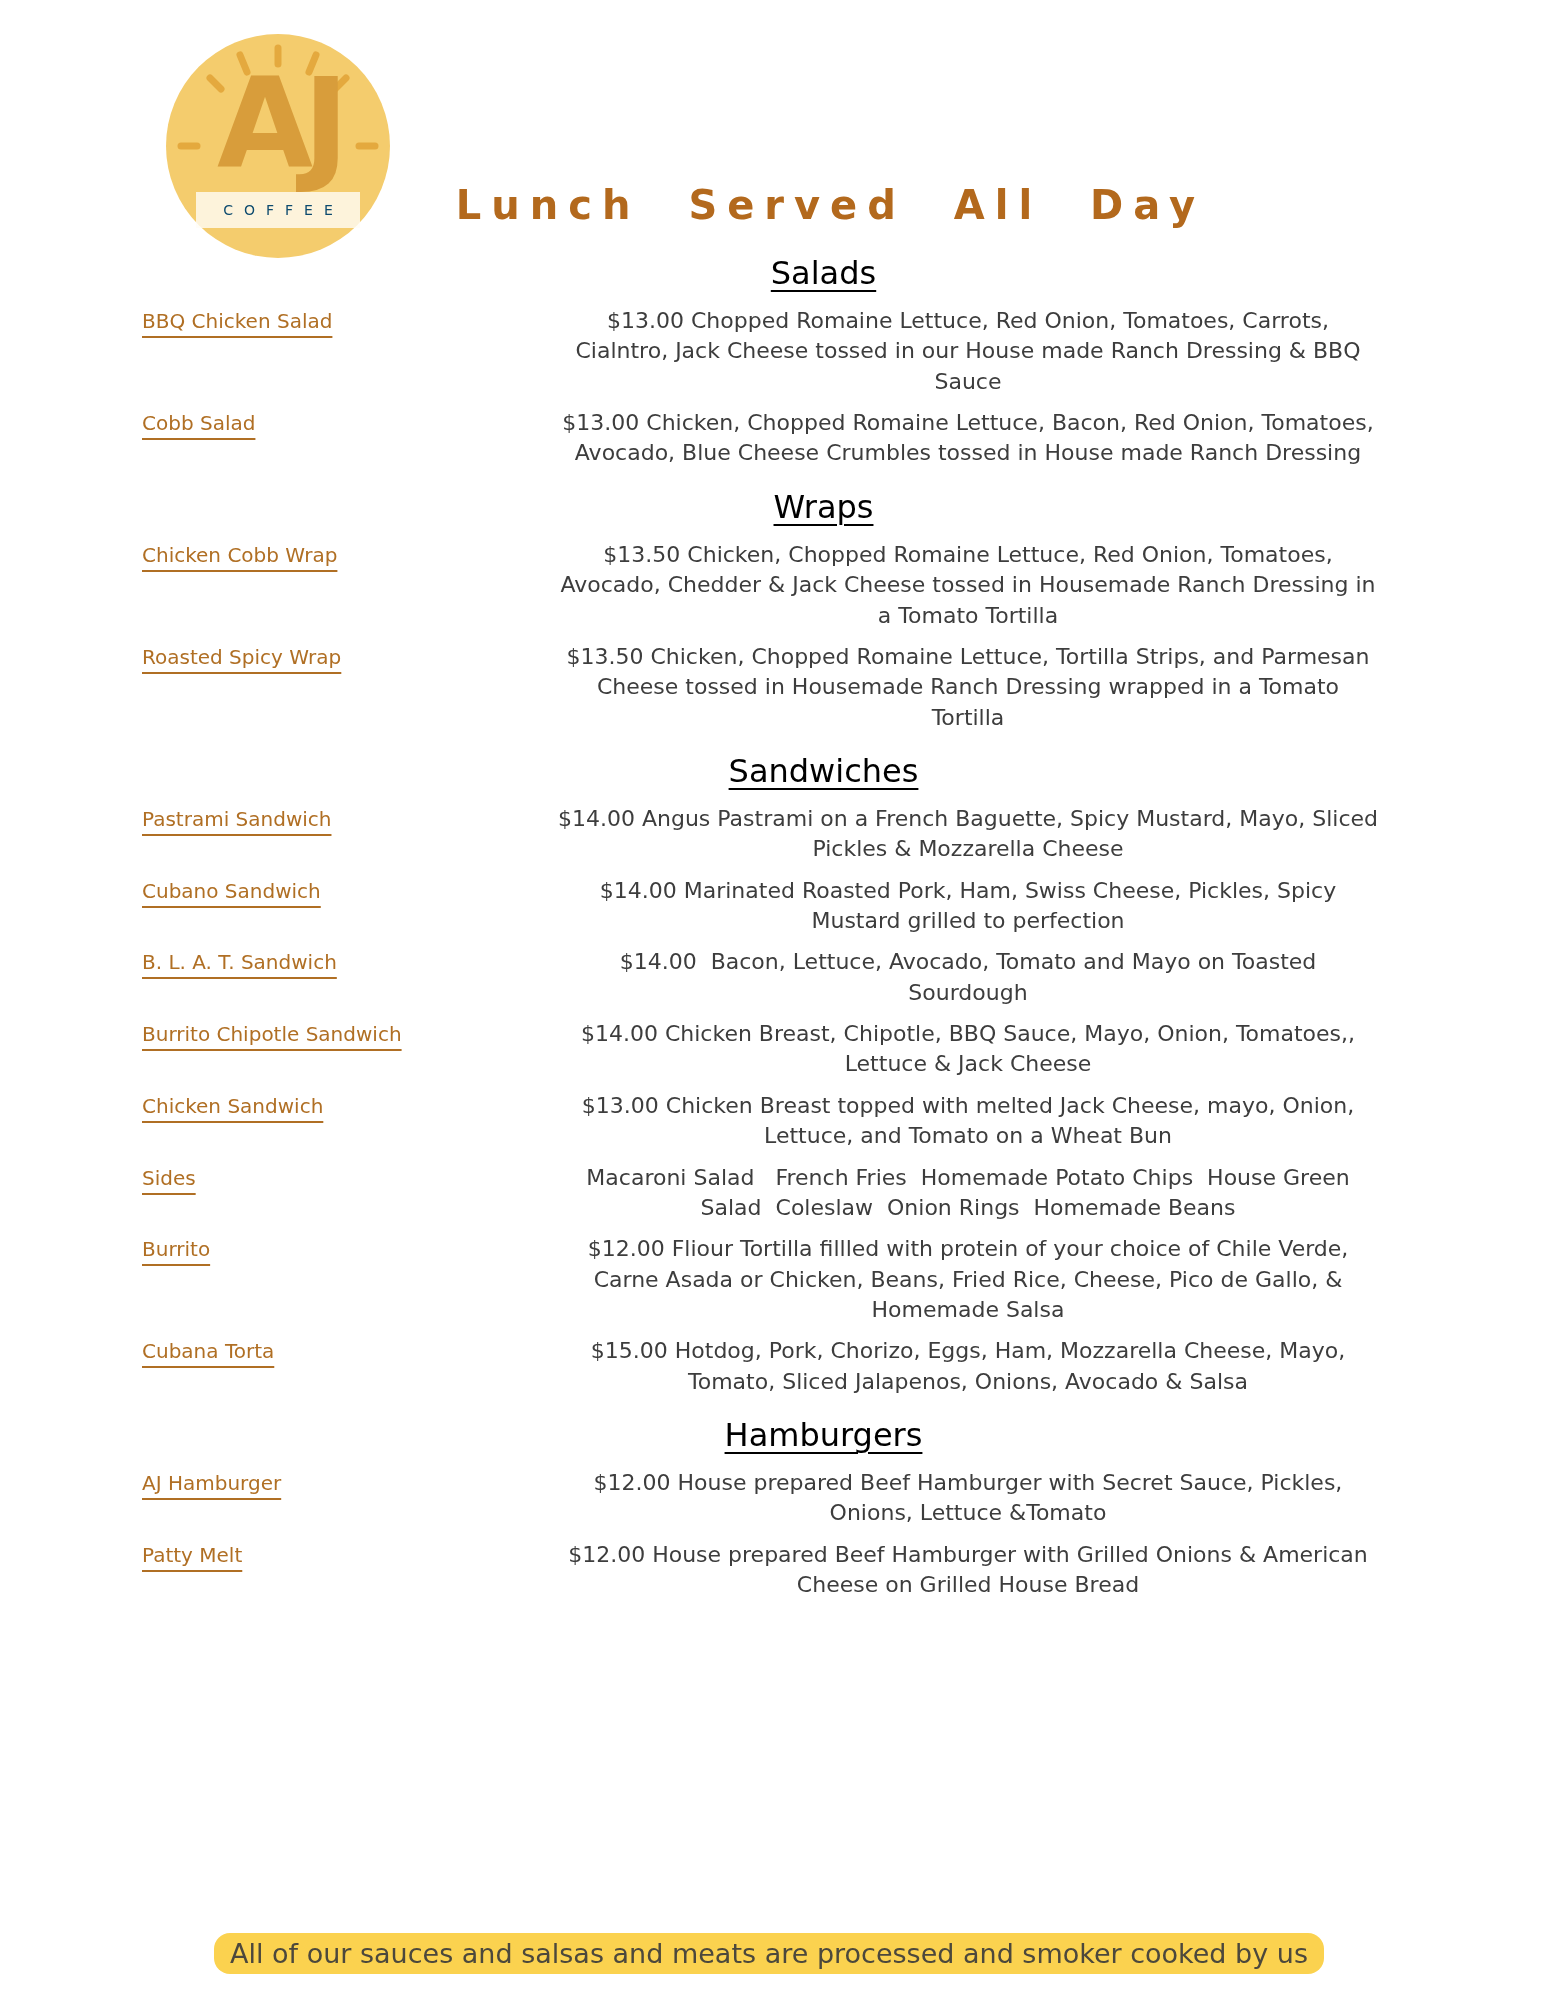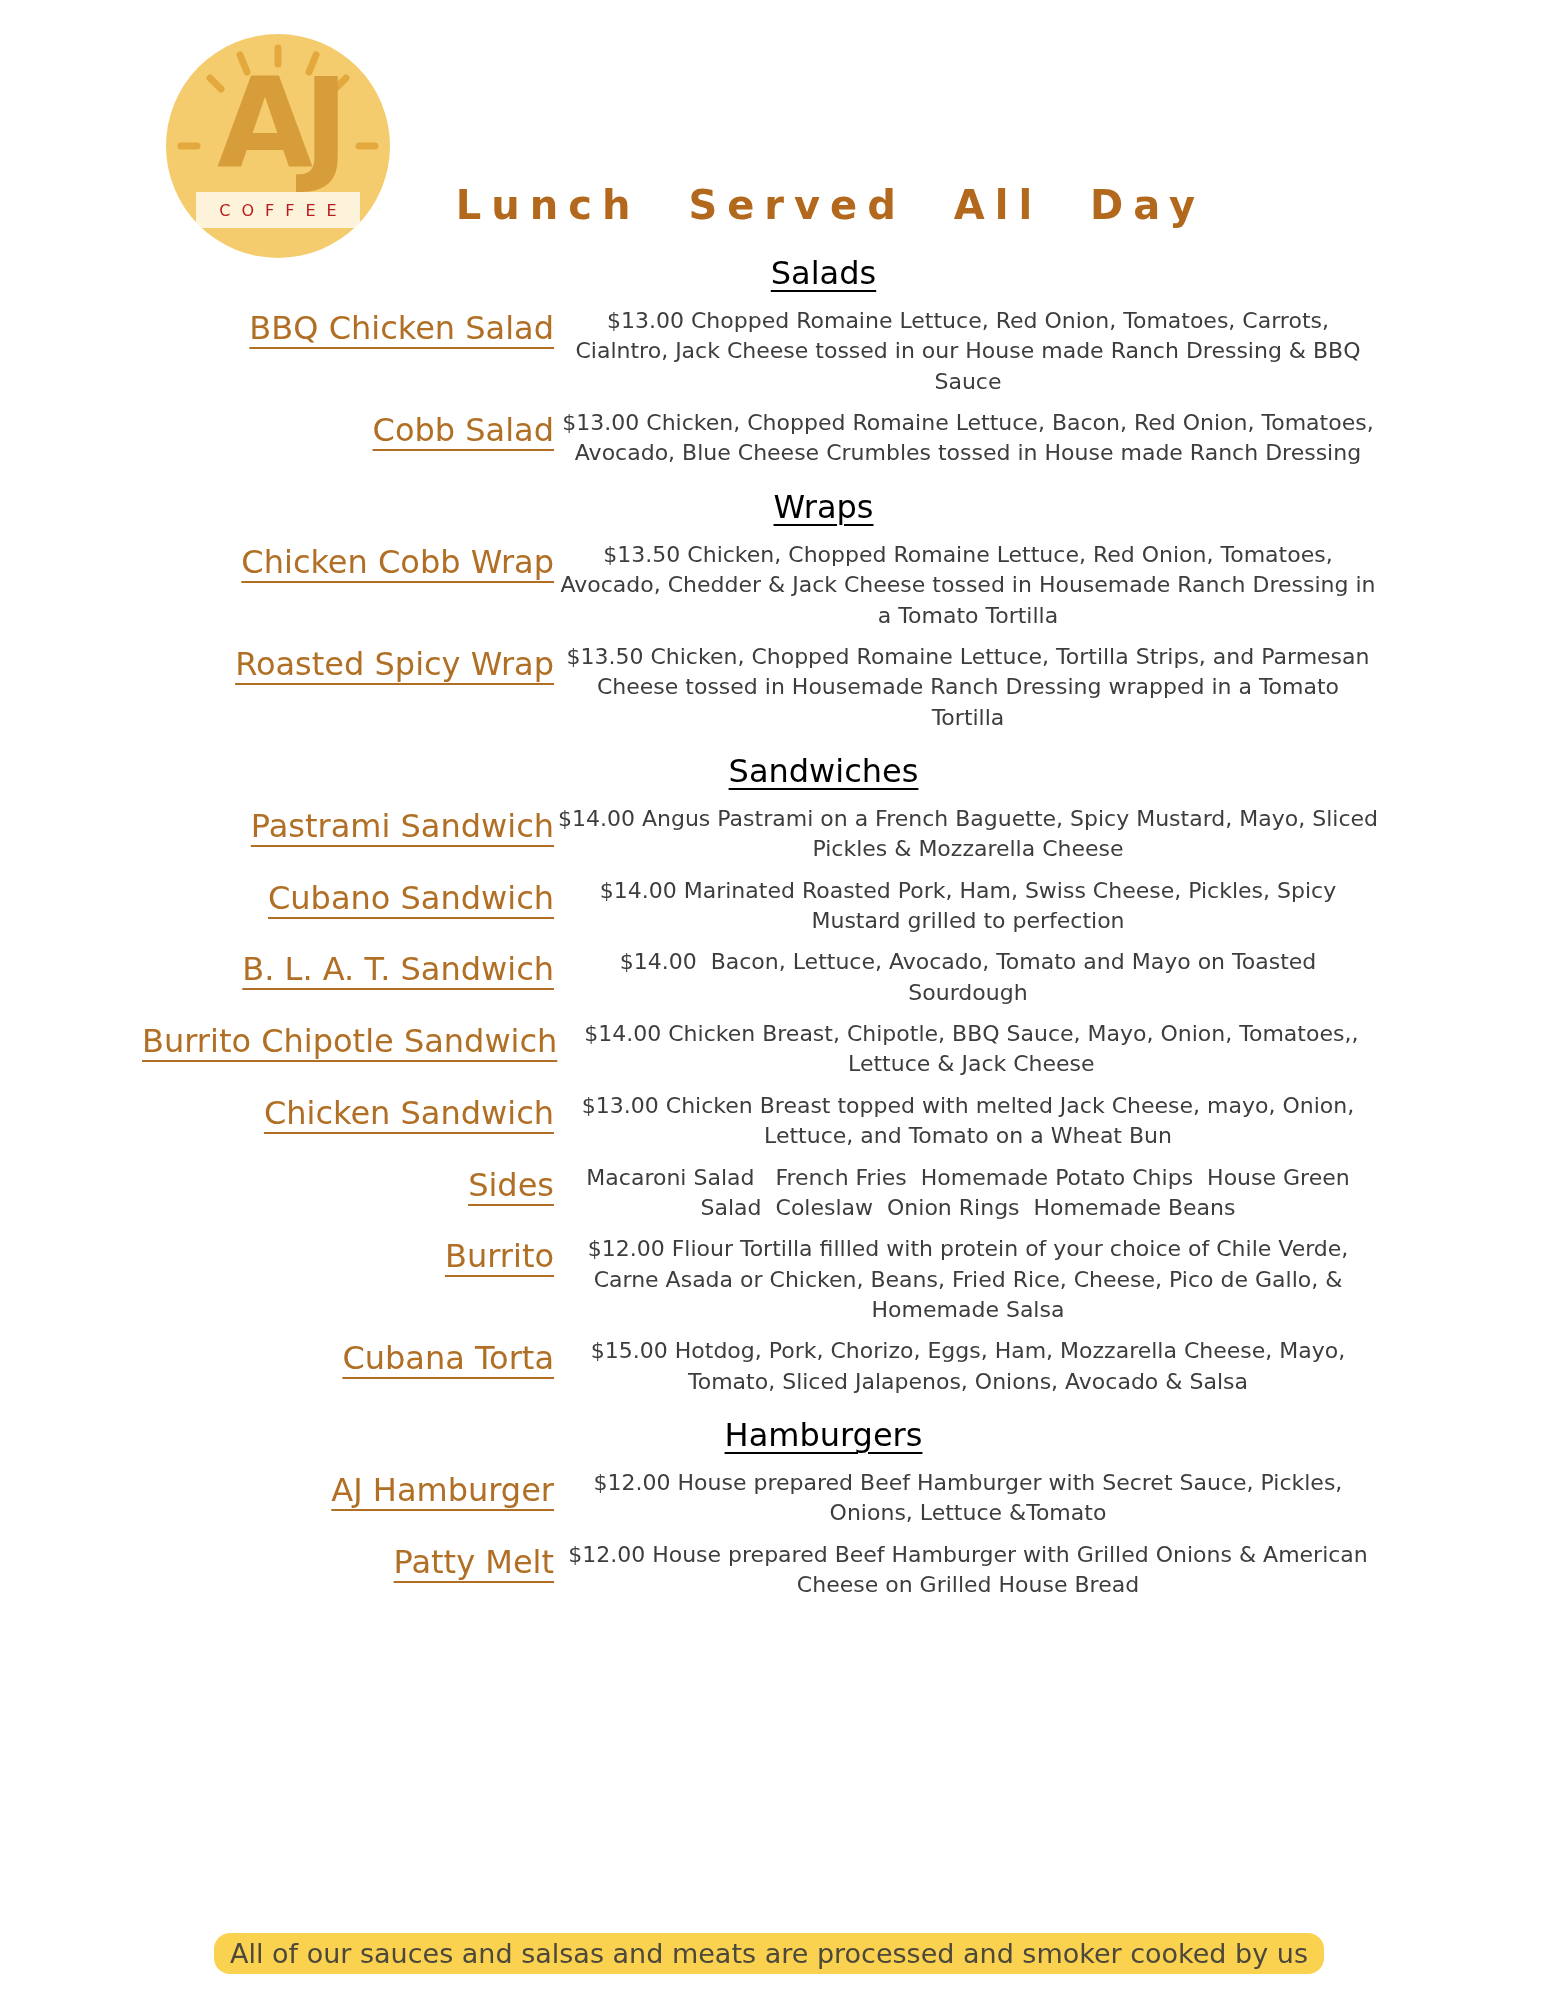--- a/index.html
+++ b/index.html
@@ -39,24 +39,24 @@
   .logo-band {
     position: absolute;
     top: 158px; left: 30px; right: 30px;
     height: 36px;
     background: rgba(255, 253, 246, 0.80);
     display: flex;
     align-items: center;
     justify-content: center;
   }
   .logo-band span {
-    font-size: 16px;
+    font-size: 14px;
     letter-spacing: 11px;
     padding-left: 11px; 
-    color: #b91c1c;
+    color: #0c4a6e;
   }
 
   
   .title {
     margin-top: 182px;
     margin-bottom: 18px;
     padding-left: 116px;
     text-align: center;
     font-size: 40px;
     font-weight: bold;
@@ -78,23 +78,23 @@
   
   .row {
     display: flex;
     align-items: flex-start;
     margin-bottom: 11px;
   }
   .item-name {
     flex: 0 0 412px;
     margin-left: 16px;
     padding-top: 3px;
-    text-align: right;
+    text-align: left;
     white-space: nowrap;
-    font-size: 32px;
+    font-size: 20px;
     color: #b06f24;
     text-decoration: underline;
     text-decoration-thickness: 2px;
     text-underline-offset: 8px;
   }
   .item-desc {
     flex: 0 0 820px;
     margin-left: 4px;
     text-align: center;
     font-size: 22px;

